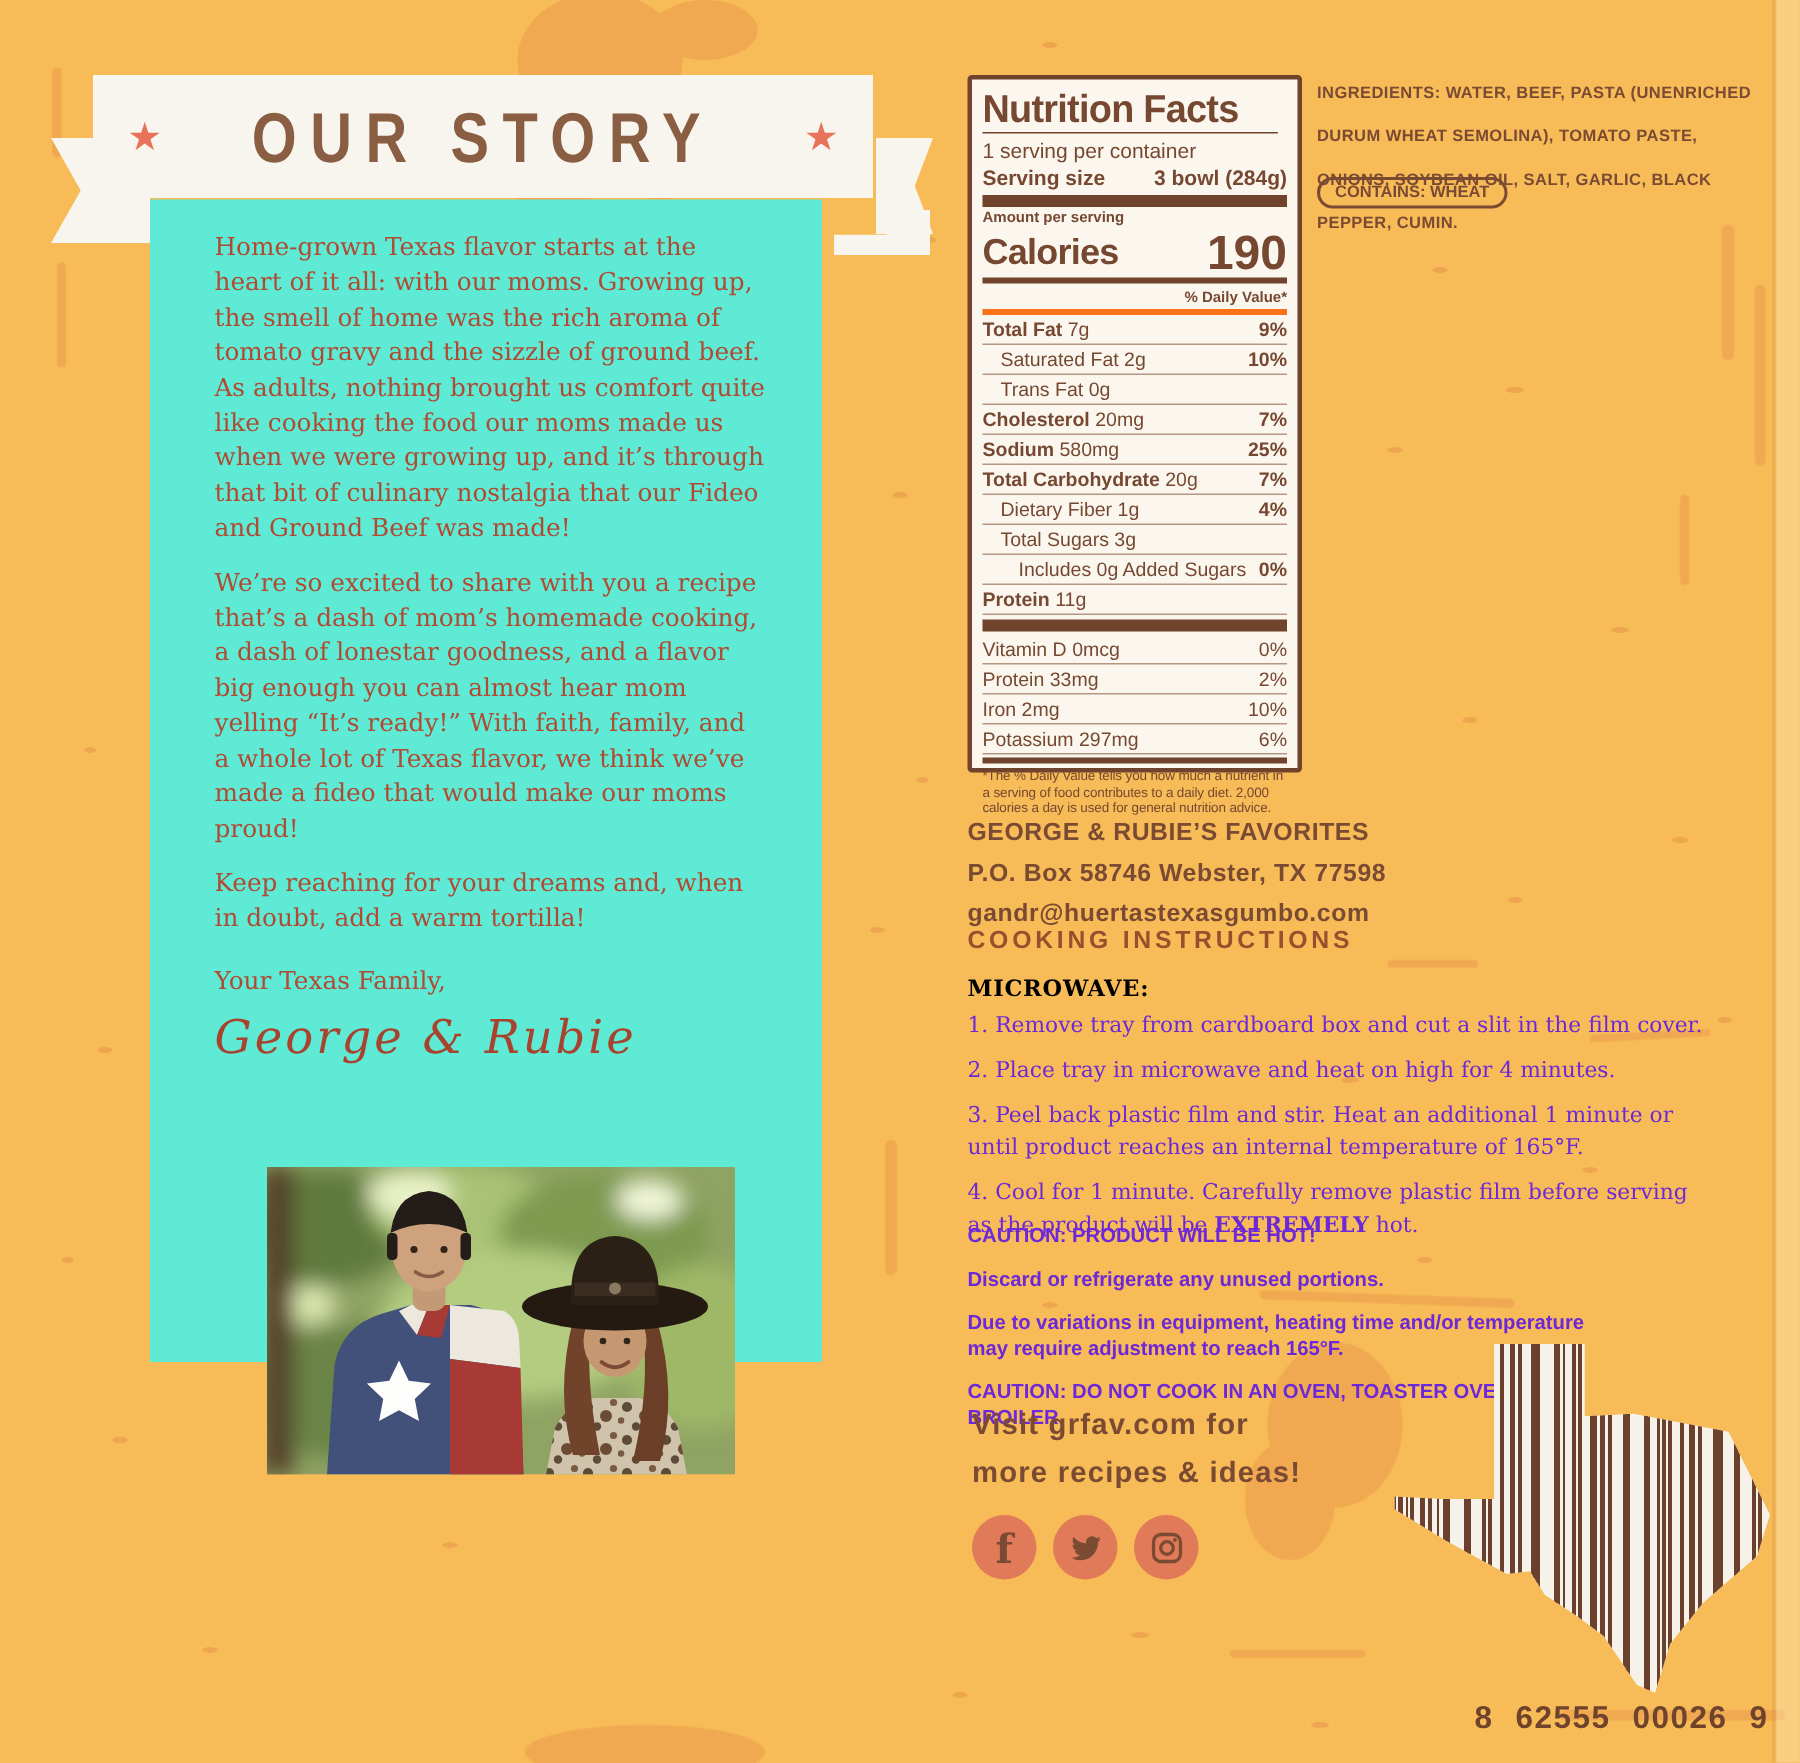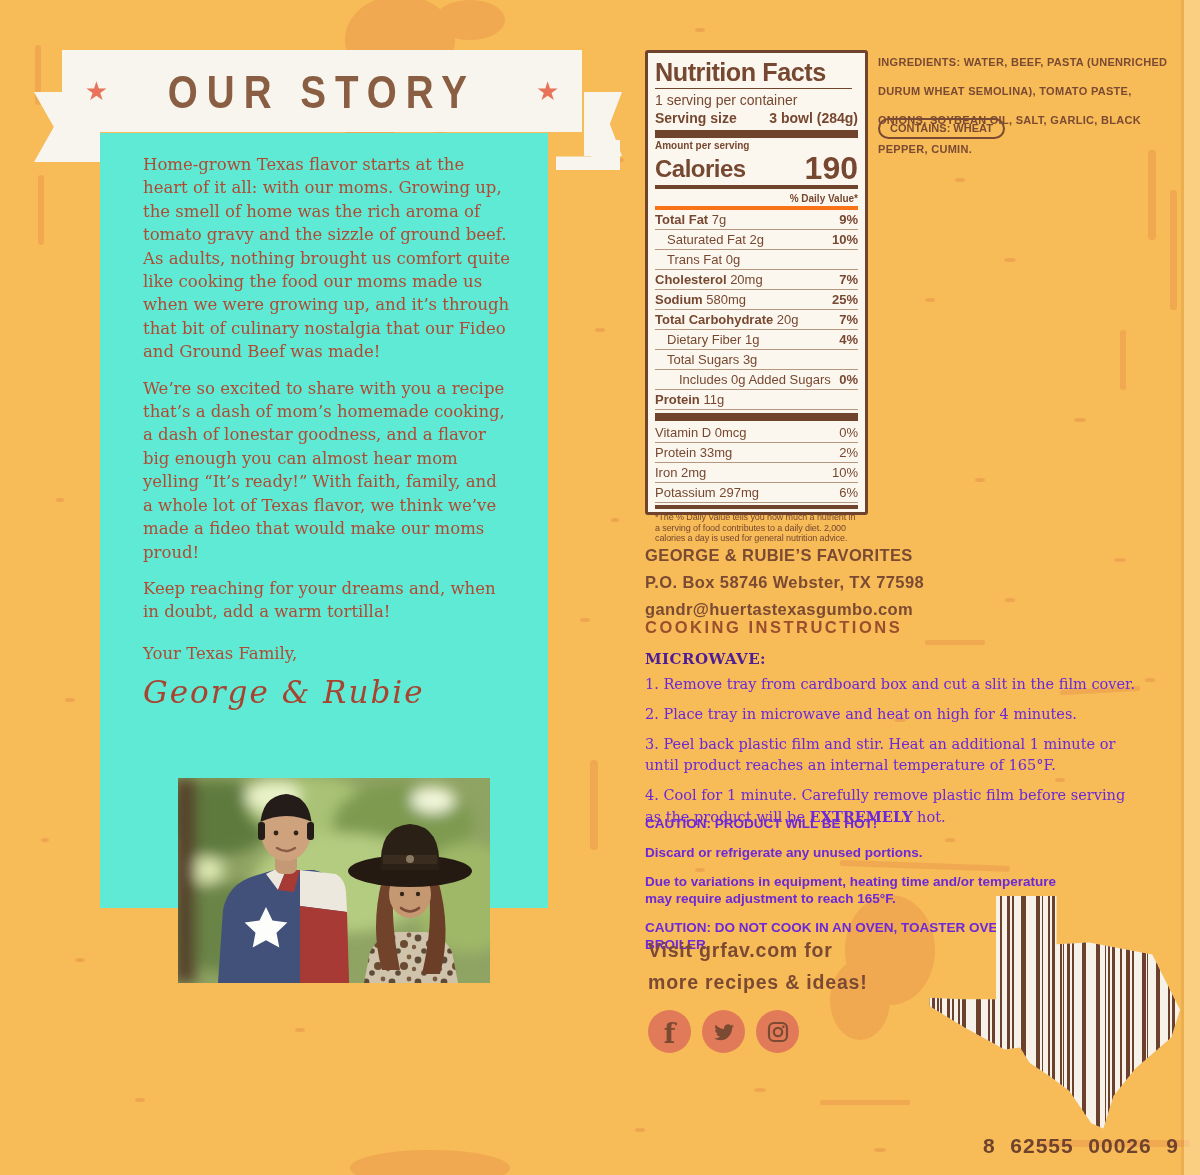--- a/index.html
+++ b/index.html
@@ -66,21 +66,21 @@
   
   #ingredients{left:878px;top:48px;width:300px;font-size:11px;font-weight:700;
                line-height:29px;color:#7B4A33;letter-spacing:0.3px;}
   #contains-pill{left:878px;top:118px;border:2px solid #7B4A33;border-radius:13px;
                  padding:2px 10px 3px 10px;font-size:11px;font-weight:700;color:#7B4A33;}
   #contact{left:645px;top:542px;font-size:16.5px;font-weight:700;color:#7B4A33;
            line-height:27px;letter-spacing:0.4px;}
   #cooking-heading{left:645px;top:618px;font-size:16.5px;font-weight:700;color:#9A4E2E;
                    letter-spacing:2.5px;}
   #microwave-heading{left:645px;top:650px;font-family:"DejaVu Serif",serif;font-size:15px;
-                     font-weight:700;color:#4c1d95;letter-spacing:0.5px;}
+                     font-weight:700;color:#000000;letter-spacing:0.5px;}
   #steps{left:645px;top:674px;width:500px;font-family:"DejaVu Serif",serif;
          font-size:14.5px;line-height:21px;color:#6d28d9;}
   #steps .step{margin-bottom:9px;}
   #cautions{left:645px;top:815px;width:445px;font-size:13.5px;font-weight:700;
             color:#6d28d9;line-height:17px;}
   #cautions .caution{margin-bottom:12px;}
   #promo{left:648px;top:934px;font-size:19.5px;font-weight:700;color:#7B4A33;
          line-height:32px;letter-spacing:0.8px;}
   #social{left:648px;top:1010px;display:flex;gap:11px;}
   .soc{width:43px;height:43px;border-radius:50%;background:#E17A58;

